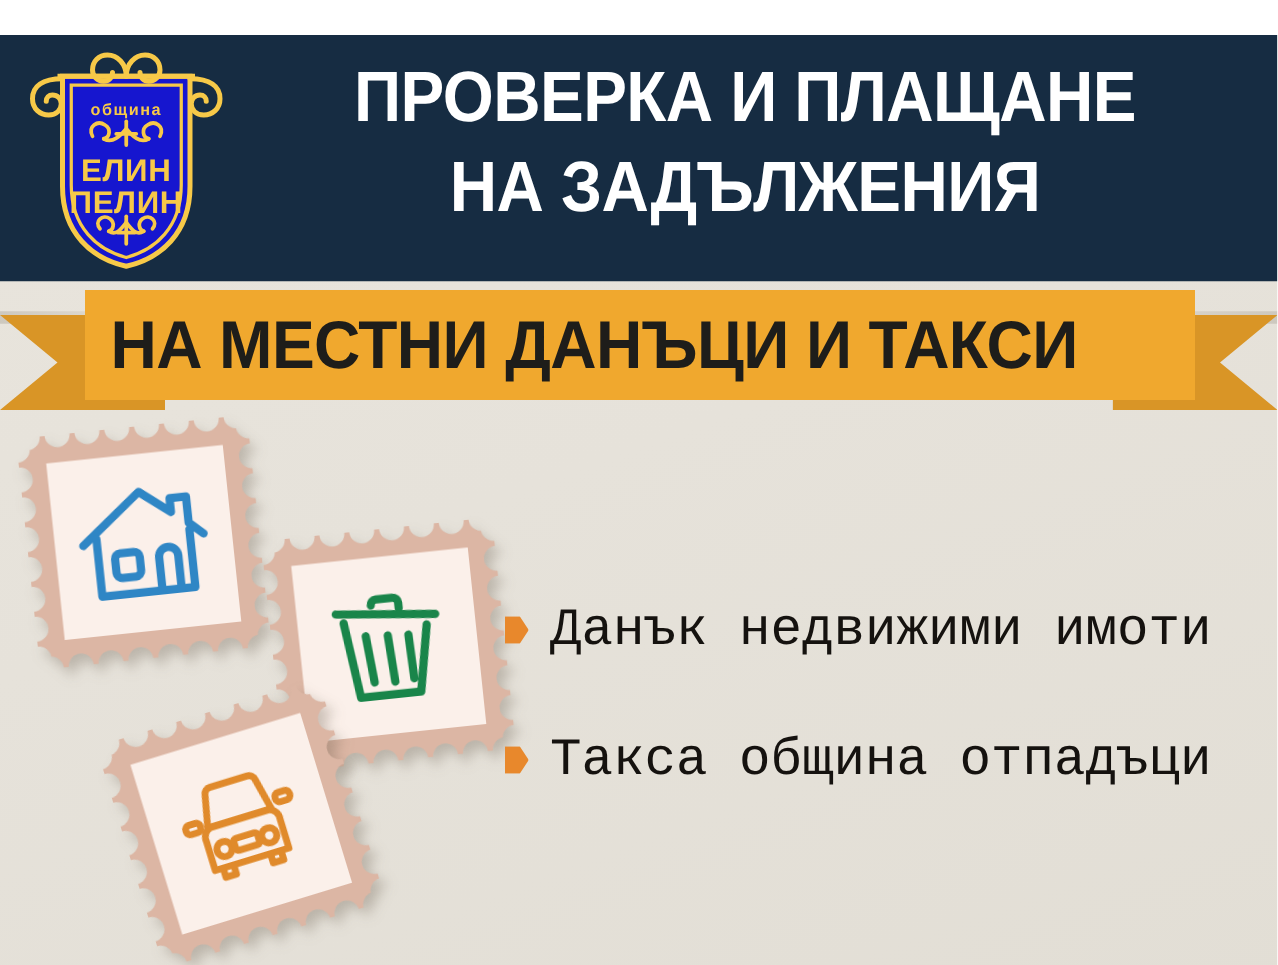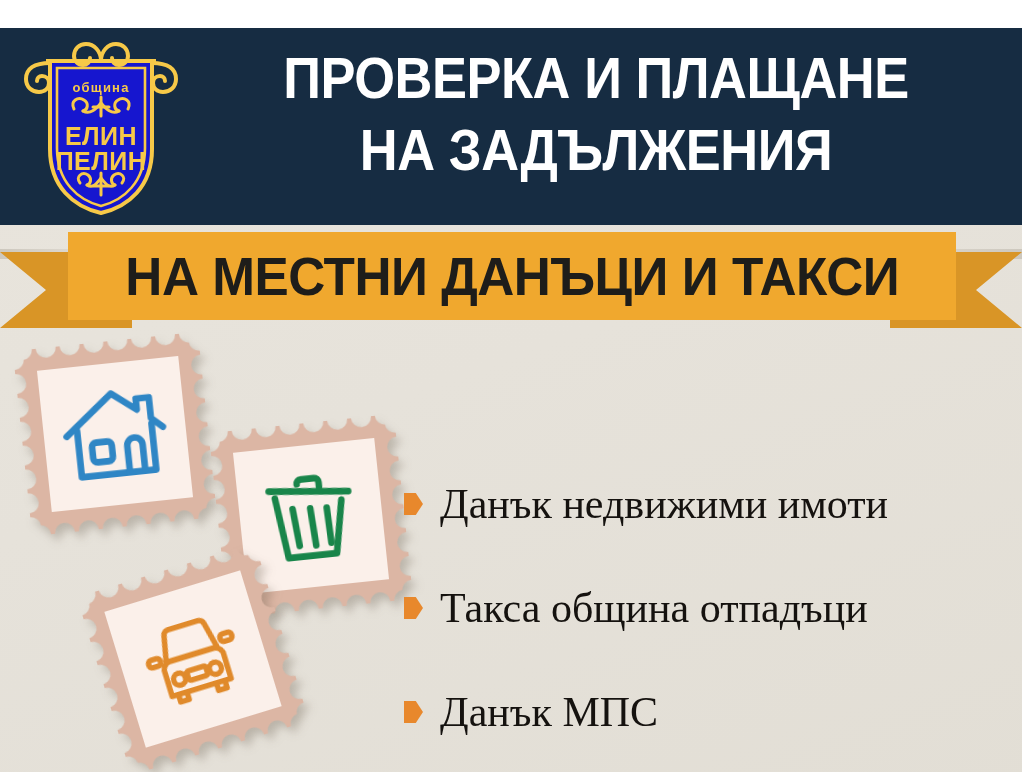--- a/index.html
+++ b/index.html
@@ -75,21 +75,21 @@
   }
   .ribbon-bar {
     position: absolute;
     left: 68px;
     top: 8px;
     width: 888px;
     height: 88px;
     background: #f0a82e;
     display: flex;
     align-items: center;
-    justify-content: center;
+    justify-content: flex-start;
   }
   .ribbon-text {
     color: #1e1d1a;
     font-family: "Liberation Sans", sans-serif;
     font-weight: 700;
     font-size: 54px;
     letter-spacing: -0.5px;
     transform: scaleX(0.95);
     white-space: nowrap;
     user-select: none;
@@ -122,21 +122,21 @@
   }
   .bullet {
     flex: 0 0 auto;
     width: 19px;
     height: 22px;
     margin-right: 17px;
     background: #e8882c;
     clip-path: polygon(0 0, 62% 0, 100% 50%, 62% 100%, 0 100%);
   }
   .tax-label {
-    font-family: Liberation Serif, serif;
+    font-family: Liberation Mono, monospace;
     font-size: 42px;
     color: #15120f;
     line-height: 1;
     white-space: nowrap;
     user-select: none;
   }
 </style>
 </head>
 <body>
 
@@ -367,19 +367,15 @@
 
   <div class="tax-list">
     <div class="tax-item">
       <span class="bullet"></span>
       <span class="tax-label">Данък недвижими имоти</span>
     </div>
     <div class="tax-item">
       <span class="bullet"></span>
       <span class="tax-label">Такса община отпадъци</span>
     </div>
-    <div class="tax-item">
-      <span class="bullet"></span>
-      <span class="tax-label">Данък МПС</span>
-    </div>
   </div>
 
 </div>
 
 </body></html>

